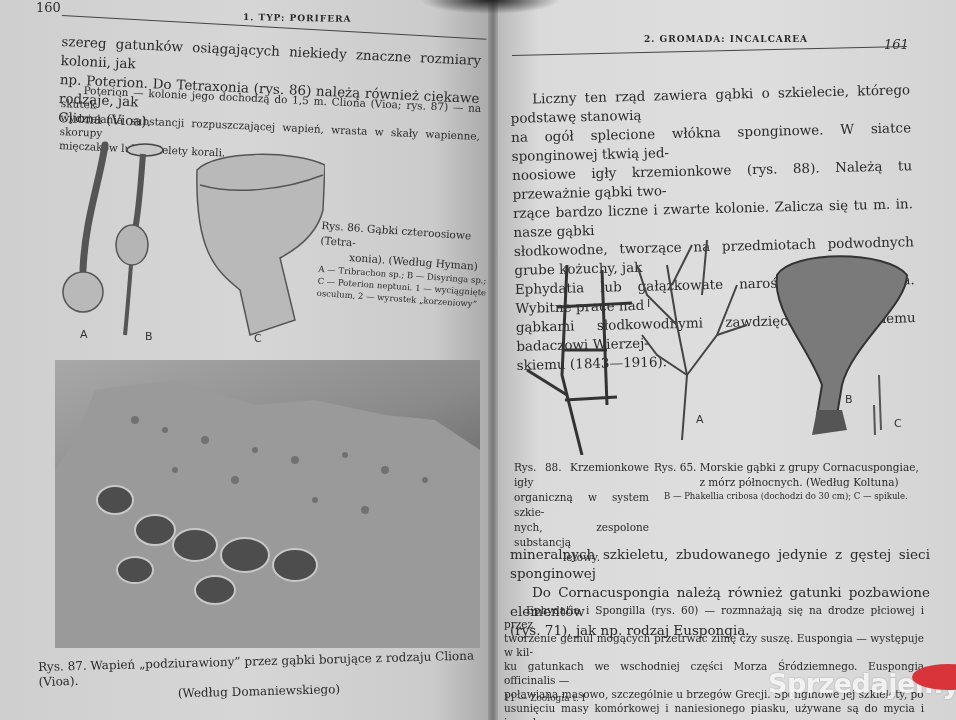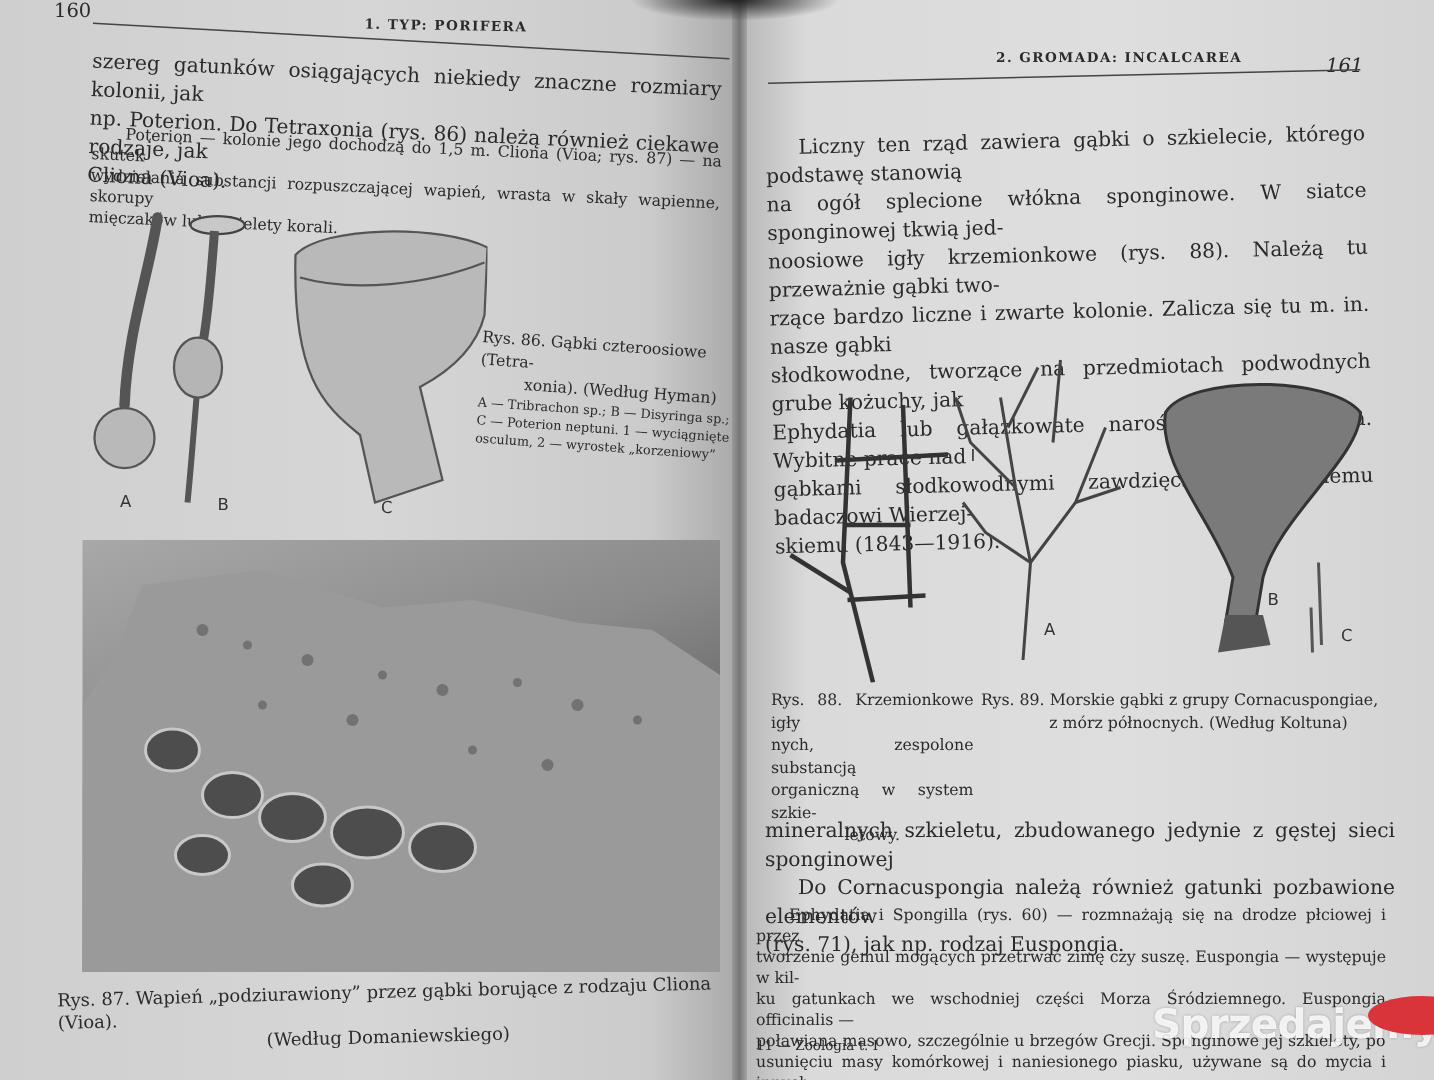--- a/index.html
+++ b/index.html
@@ -119,21 +119,21 @@
     </svg>
   </div>
 
   <div class="abs caption" style="left:38px;top:660px;width:440px;font-size:12px;transform:rotate(-1.5deg);transform-origin:left top;">
     <div>Rys. 87. Wapień „podziurawiony” przez gąbki borujące z rodzaju Cliona (Vioa).</div>
     <div style="text-align:center">(Według Domaniewskiego)</div>
   </div>
 </div>
 
 <div class="page page-right">
-  <div class="abs running-head" style="left:152px;top:34px;margin-left:20px;">2. GROMADA: INCALCAREA</div>
+  <div class="abs running-head" style="left:152px;top:34px;">2. GROMADA: INCALCAREA</div>
   <div class="abs pageno" style="left:392px;top:37px;font-style:italic;">161</div>
   <div class="rule" style="left:20px;top:55px;width:395px;transform:rotate(-1.3deg);"></div>
 
 
   <div class="abs body-text" style="left:18px;top:90px;width:400px;transform:rotate(-1.4deg);transform-origin:left top;">
     <div style="text-indent:22px">Liczny ten rząd zawiera gąbki o szkielecie, którego podstawę stanowią</div>
     <div>na ogół splecione włókna sponginowe. W siatce sponginowej tkwią jed-</div>
     <div>noosiowe igły krzemionkowe (rys. 88). Należą tu przeważnie gąbki two-</div>
     <div>rzące bardzo liczne i zwarte kolonie. Zalicza się tu m. in. nasze gąbki</div>
     <div>słodkowodne, tworzące na przedmiotach podwodnych grube kożuchy, jak</div>
@@ -165,28 +165,29 @@
     <path d="M372 150 L374 205" stroke="#555" stroke-width="2"></path>
       <path d="M367 180 L368 210" stroke="#555" stroke-width="2"></path>
   </svg>
   <div class="fig-label" style="left:155px;top:297px;">I</div>
   <div class="fig-label" style="left:204px;top:413px;">A</div>
   <div class="fig-label" style="left:353px;top:393px;">B</div>
   <div class="fig-label" style="left:402px;top:417px;">C</div>
 
   <div class="abs caption" style="left:22px;top:460px;width:135px;text-align:justify;">
     <div>Rys. 88. Krzemionkowe igły</div>
+    <div>organiczną w system szkie-</div>
     <div>nych, zespolone substancją</div>
-    <div>organiczną w system szkie-</div>
     <div style="text-align:center">letowy.</div>
   </div>
 
   <div class="abs caption" style="left:162px;top:460px;width:290px;">
-    <div>Rys. 89. Morskie gąbki z grupy Cornacuspongiae,</div>
+    <div>Rys. 65. Morskie gąbki z grupy Cornacuspongiae,</div>
     <div style="text-align:center">z mórz północnych. (Według Koltuna)</div>
+    <div class="caption-small" style="padding-left:10px">B — Phakellia cribosa (dochodzi do 30 cm); C — spikule.</div>
   </div>
 
   <div class="abs body-text" style="left:18px;top:545px;width:420px;">
     <div>mineralnych szkieletu, zbudowanego jedynie z gęstej sieci sponginowej</div>
     <div style="text-indent:22px">Do Cornacuspongia należą również gatunki pozbawione elementów</div>
     <div>(rys. 71), jak np. rodzaj Euspongia.</div>
   </div>
 
   <div class="abs small-text" style="left:12px;top:603px;width:420px;">
     <div style="text-indent:22px">Ephydatia i Spongilla (rys. 60) — rozmnażają się na drodze płciowej i przez</div>

